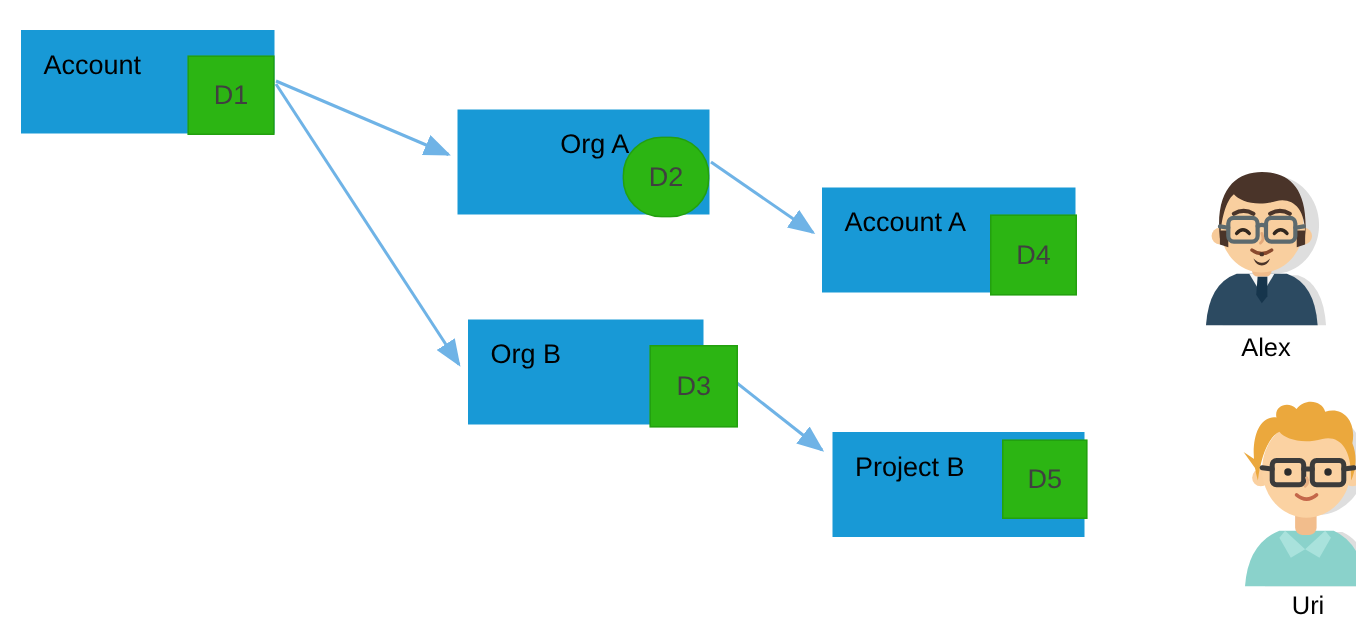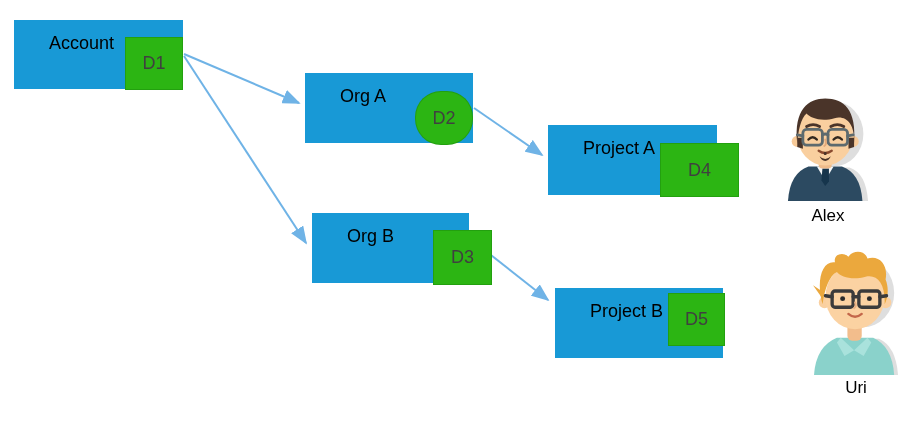--- a/index.html
+++ b/index.html
@@ -11,21 +11,20 @@
     overflow: hidden;
     font-family: "Liberation Sans", sans-serif;
     color: #000;
   }
   .edges { position: absolute; left: 0; top: 0; width: 904px; height: 428px; pointer-events: none; }
 
   .node {
     position: absolute;
     background: #1899D6;
     box-sizing: border-box;
-    padding-left: 20px;
   }
   .node .node-label {
     display: block;
     padding: 13px 0 0 15px;
     font-size: 18px;
     line-height: 20px;
     color: #000;
   }
   .badge {
     position: absolute;
@@ -35,33 +34,33 @@
     display: flex;
     align-items: center;
     justify-content: center;
     font-size: 18px;
     color: #404040;
   }
 
   #node-account   { left: 14px;  top: 20px;  width: 169px; height: 69px; }
   #badge-d1       { left: 125px; top: 37px;  width: 58px;  height: 53px; }
 
-  #node-org-a     { left: 305px; top: 73px;  width: 168px; height: 70px; }
+  #node-org-a     { left: 305px; top: 73px;  width: 168px; height: 70px; text-align: center; }
   #badge-d2       { left: 415px; top: 91px;  width: 58px;  height: 54px; border-radius: 26px; }
 
   #node-org-b     { left: 312px; top: 213px; width: 157px; height: 70px; }
   #badge-d3       { left: 433px; top: 230px; width: 59px;  height: 55px; }
 
   #node-project-a { left: 548px; top: 125px; width: 169px; height: 70px; }
-  #badge-d4       { left: 660px; top: 143px; width: 79px;  height: 54px; }
+  #badge-d4       { left: 660px; top: 143px; width: 58px;  height: 54px; }
 
   #node-project-b { left: 555px; top: 288px; width: 168px; height: 70px; }
   #badge-d5       { left: 668px; top: 293px; width: 57px;  height: 53px; }
 
-  .user { position: absolute; margin: 0; padding: 0; }
+  .user { position: absolute; margin: 16px; padding: 0; }
   #user-alex { left: 786px; top: 93px;  width: 84px; }
   #user-uri  { left: 812px; top: 249px; width: 88px; }
   .user svg { display: block; }
   .user-name {
     position: absolute;
     width: 100%;
     text-align: center;
     font-size: 17px;
     color: #000;
   }
@@ -94,21 +93,21 @@
     <span class="node-label">Org A</span>
   </div>
   <div class="badge" id="badge-d2">D2</div>
 
   <div class="node" id="node-org-b">
     <span class="node-label">Org B</span>
   </div>
   <div class="badge" id="badge-d3">D3</div>
 
   <div class="node" id="node-project-a">
-    <span class="node-label">Project A</span>
+    <span class="node-label">Account A</span>
   </div>
   <div class="badge" id="badge-d4">D4</div>
 
   <div class="node" id="node-project-b">
     <span class="node-label">Project B</span>
   </div>
   <div class="badge" id="badge-d5">D5</div>
 
   <figure class="user" id="user-alex">
     <svg width="84" height="108" viewBox="0 0 90 116">

